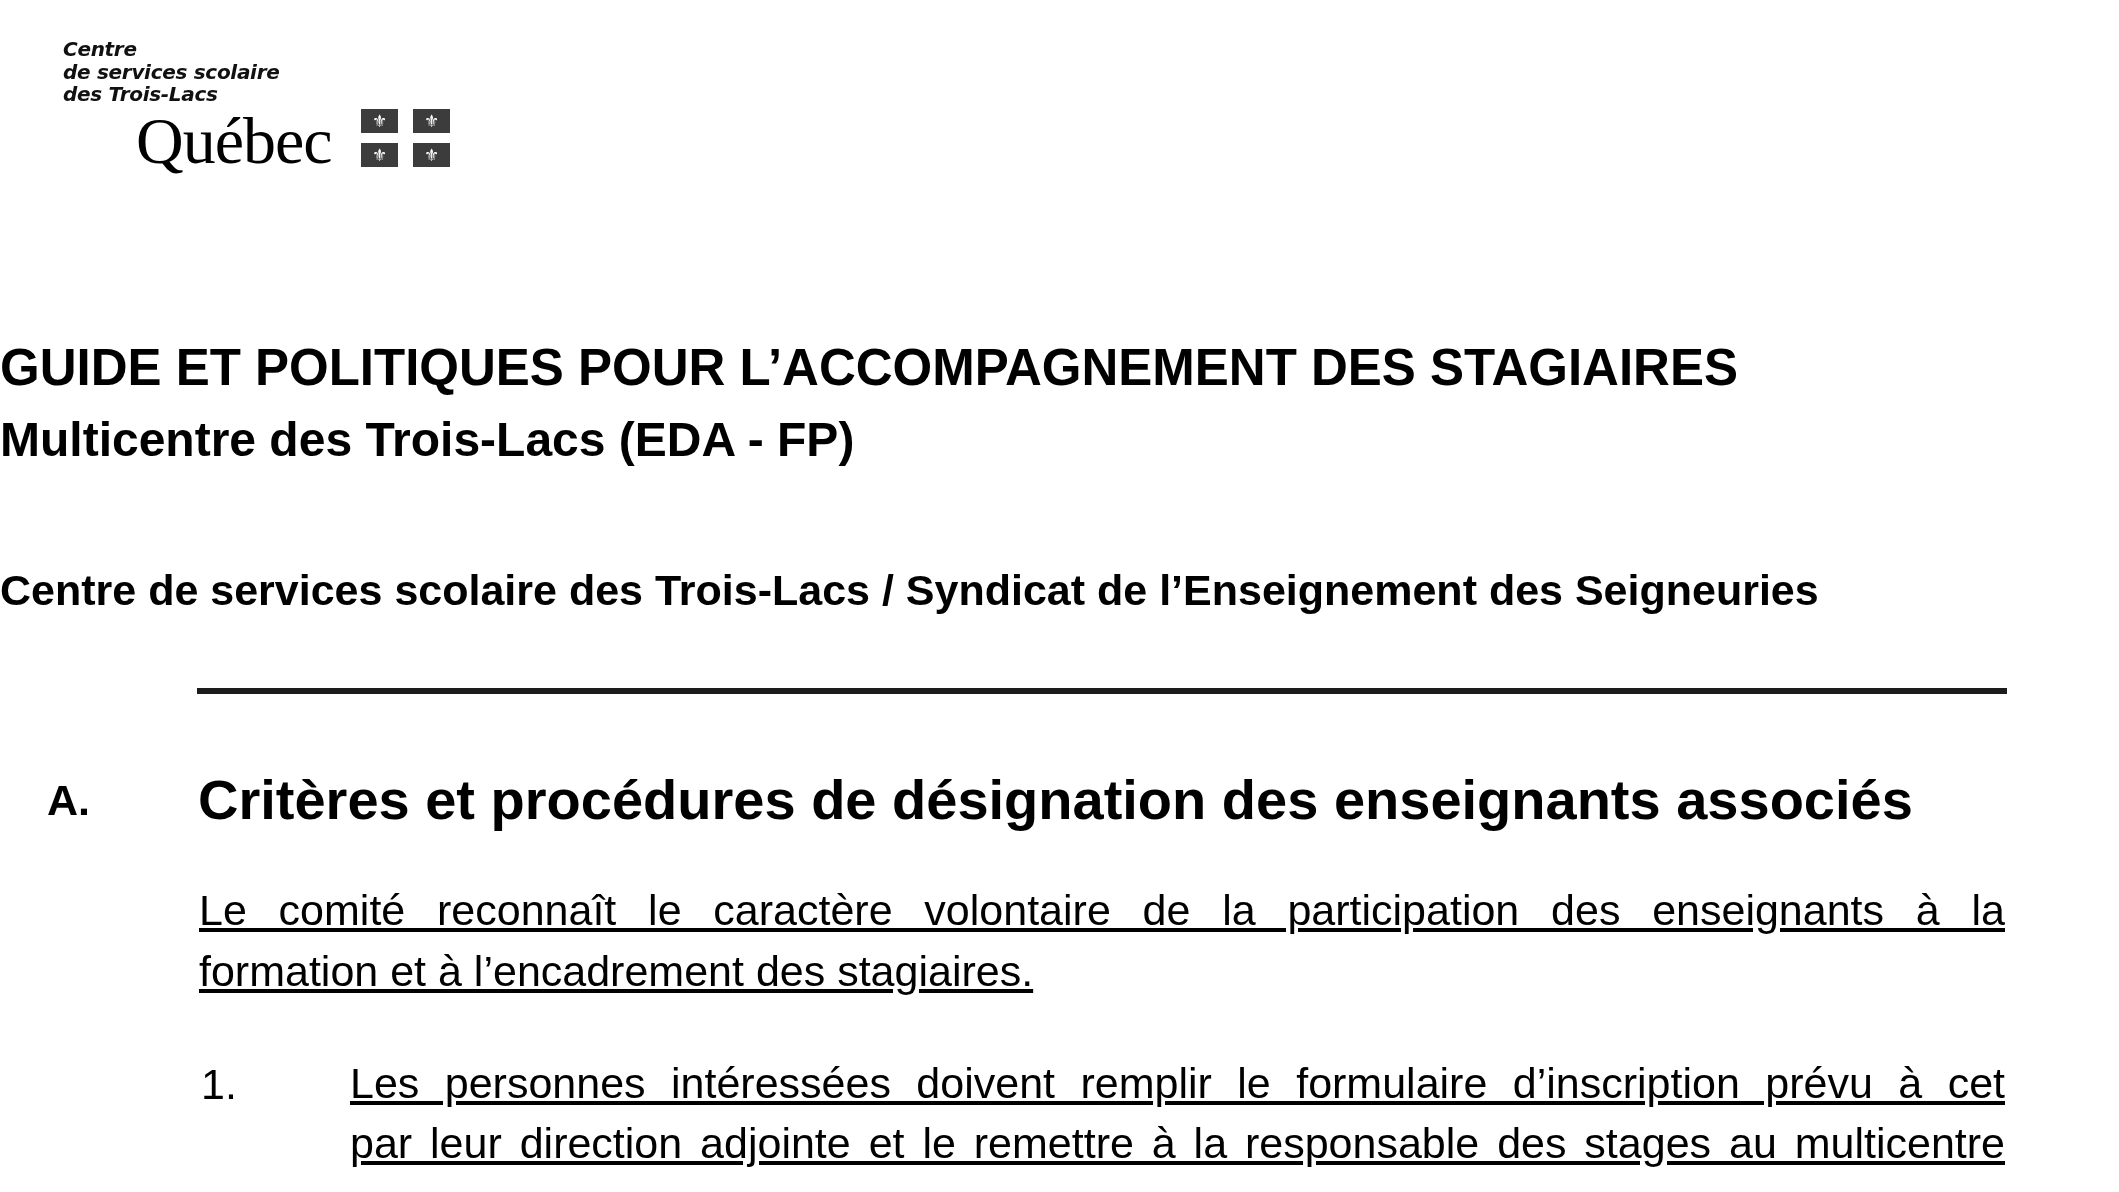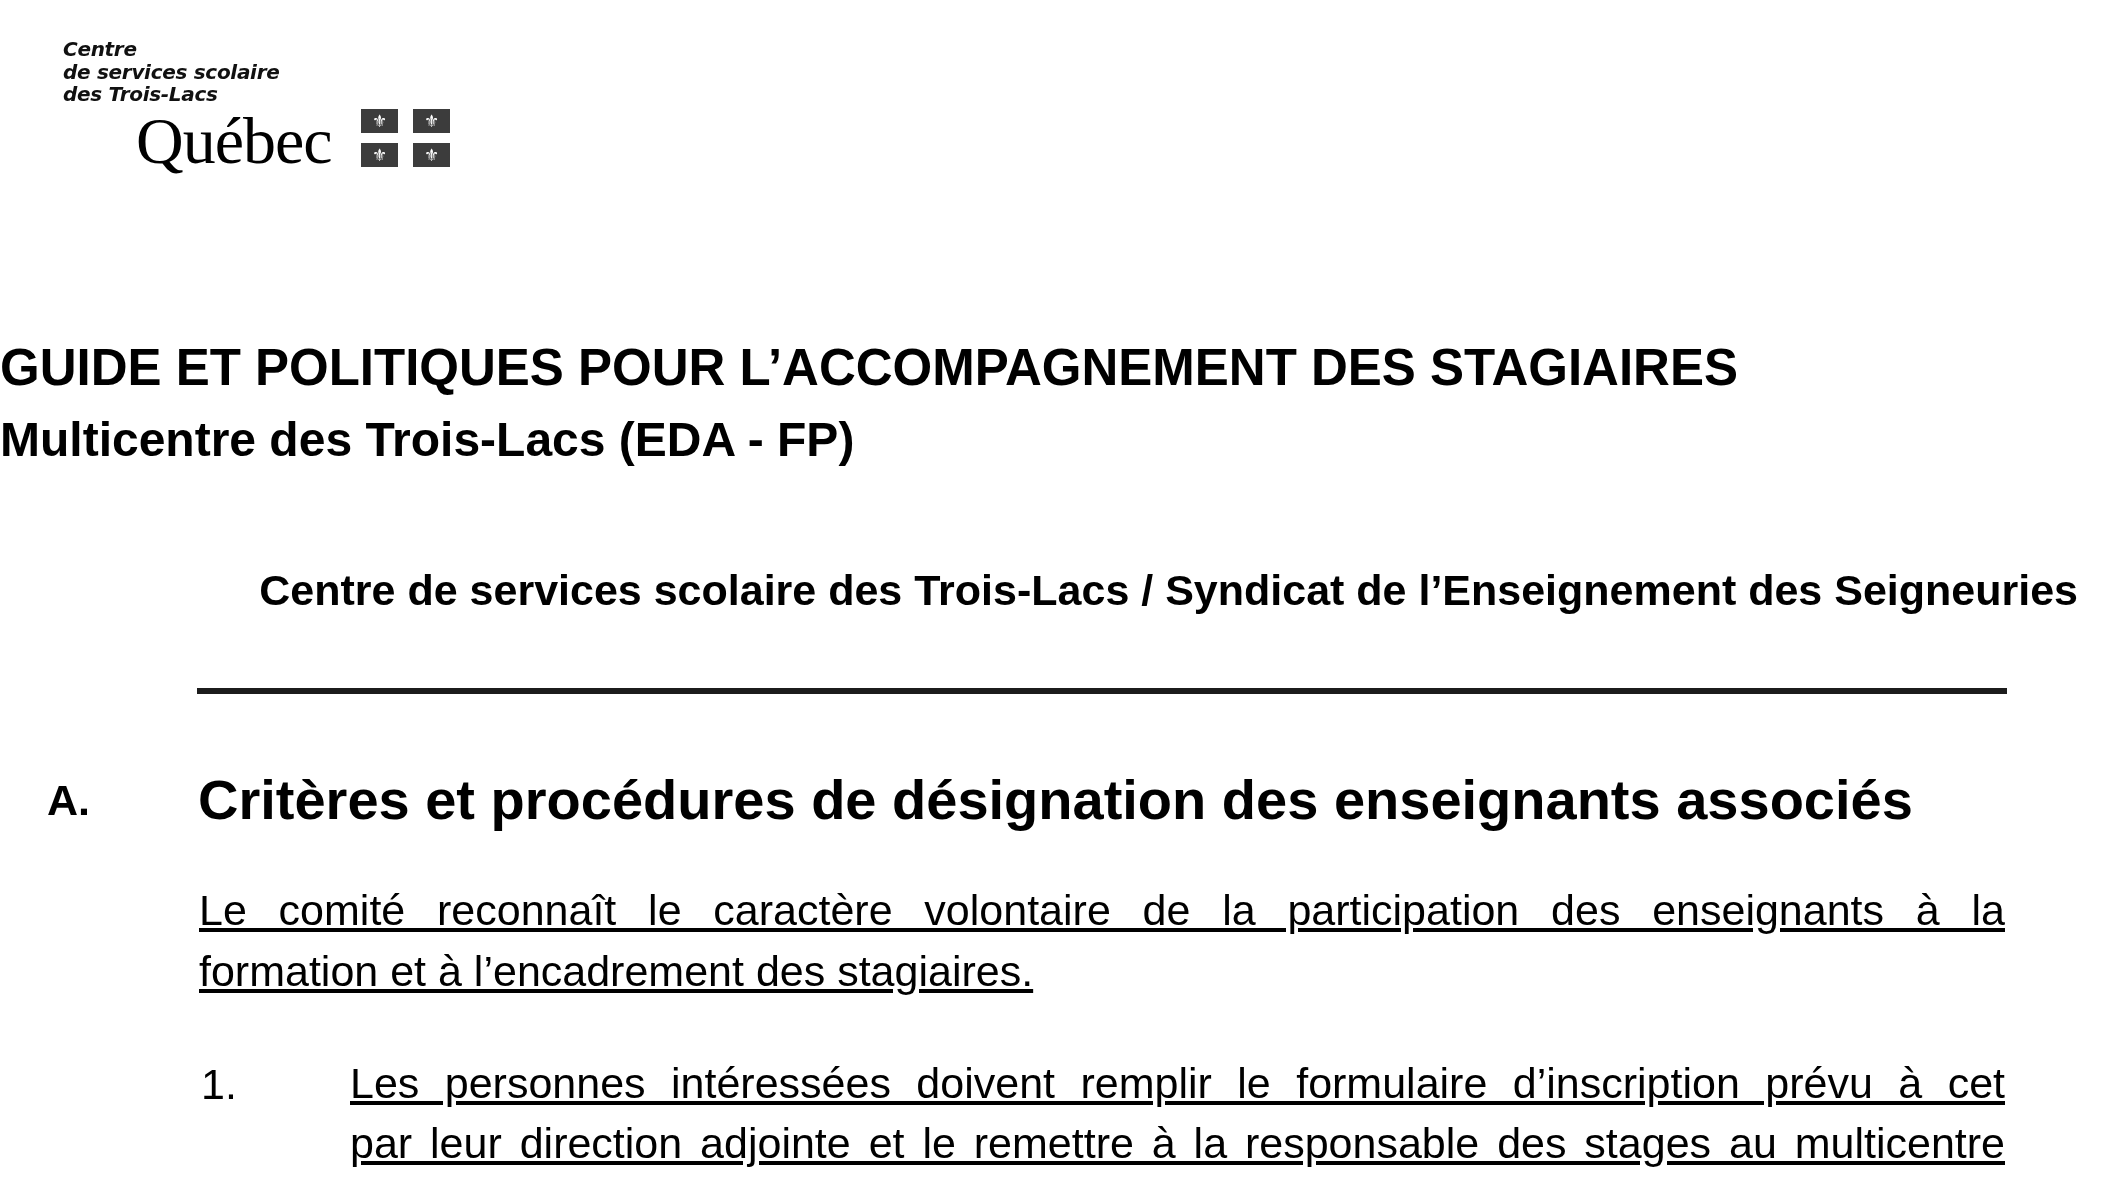--- a/index.html
+++ b/index.html
@@ -71,21 +71,21 @@
       left: 0; width: 2078px; top: 400px;
       text-align: left;
       font-weight: bold;
       font-size: 48px;
       line-height: 56px;
       white-space: nowrap;
       margin-top: 12px;
     }
     .subtitle {
       left: 0; width: 2078px; top: 566px;
-      text-align: right;
+      text-align: left;
       font-weight: bold;
       font-size: 43px;
       line-height: 48px;
       white-space: nowrap;
     }
     .rule {
       left: 197px; top: 688px;
       width: 1810px; height: 6px;
       background: #1c1c1c;
     }

